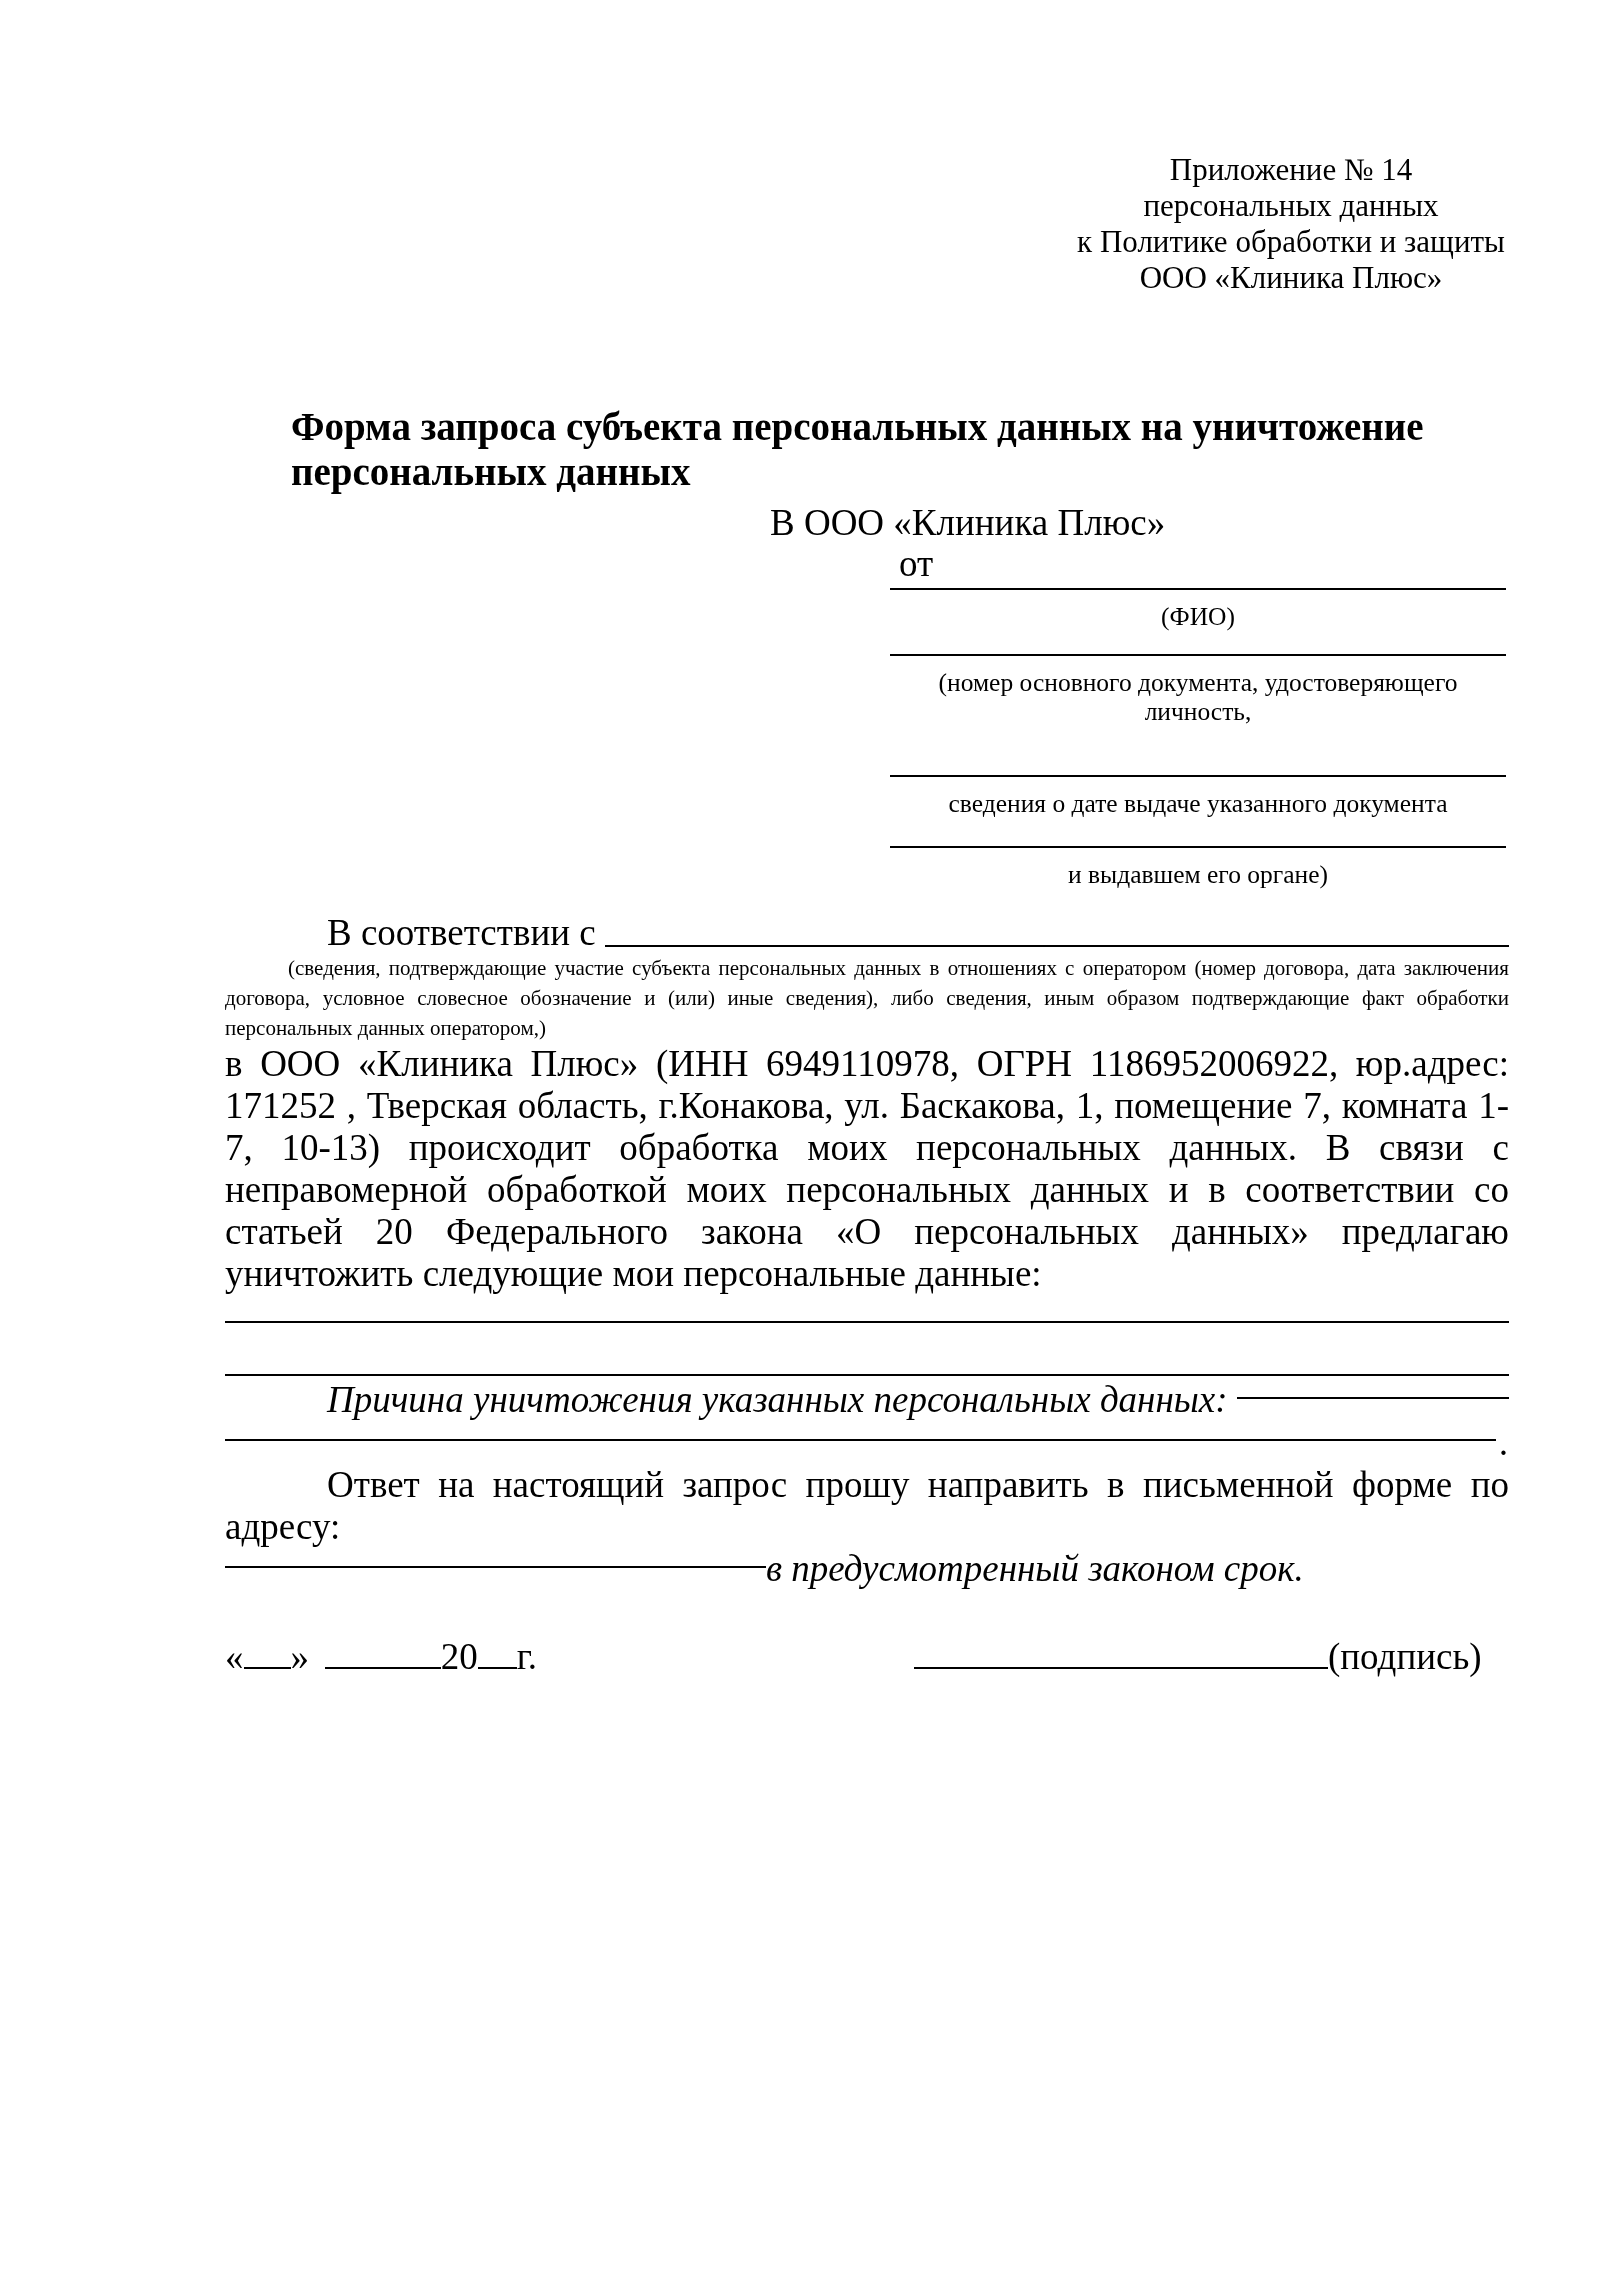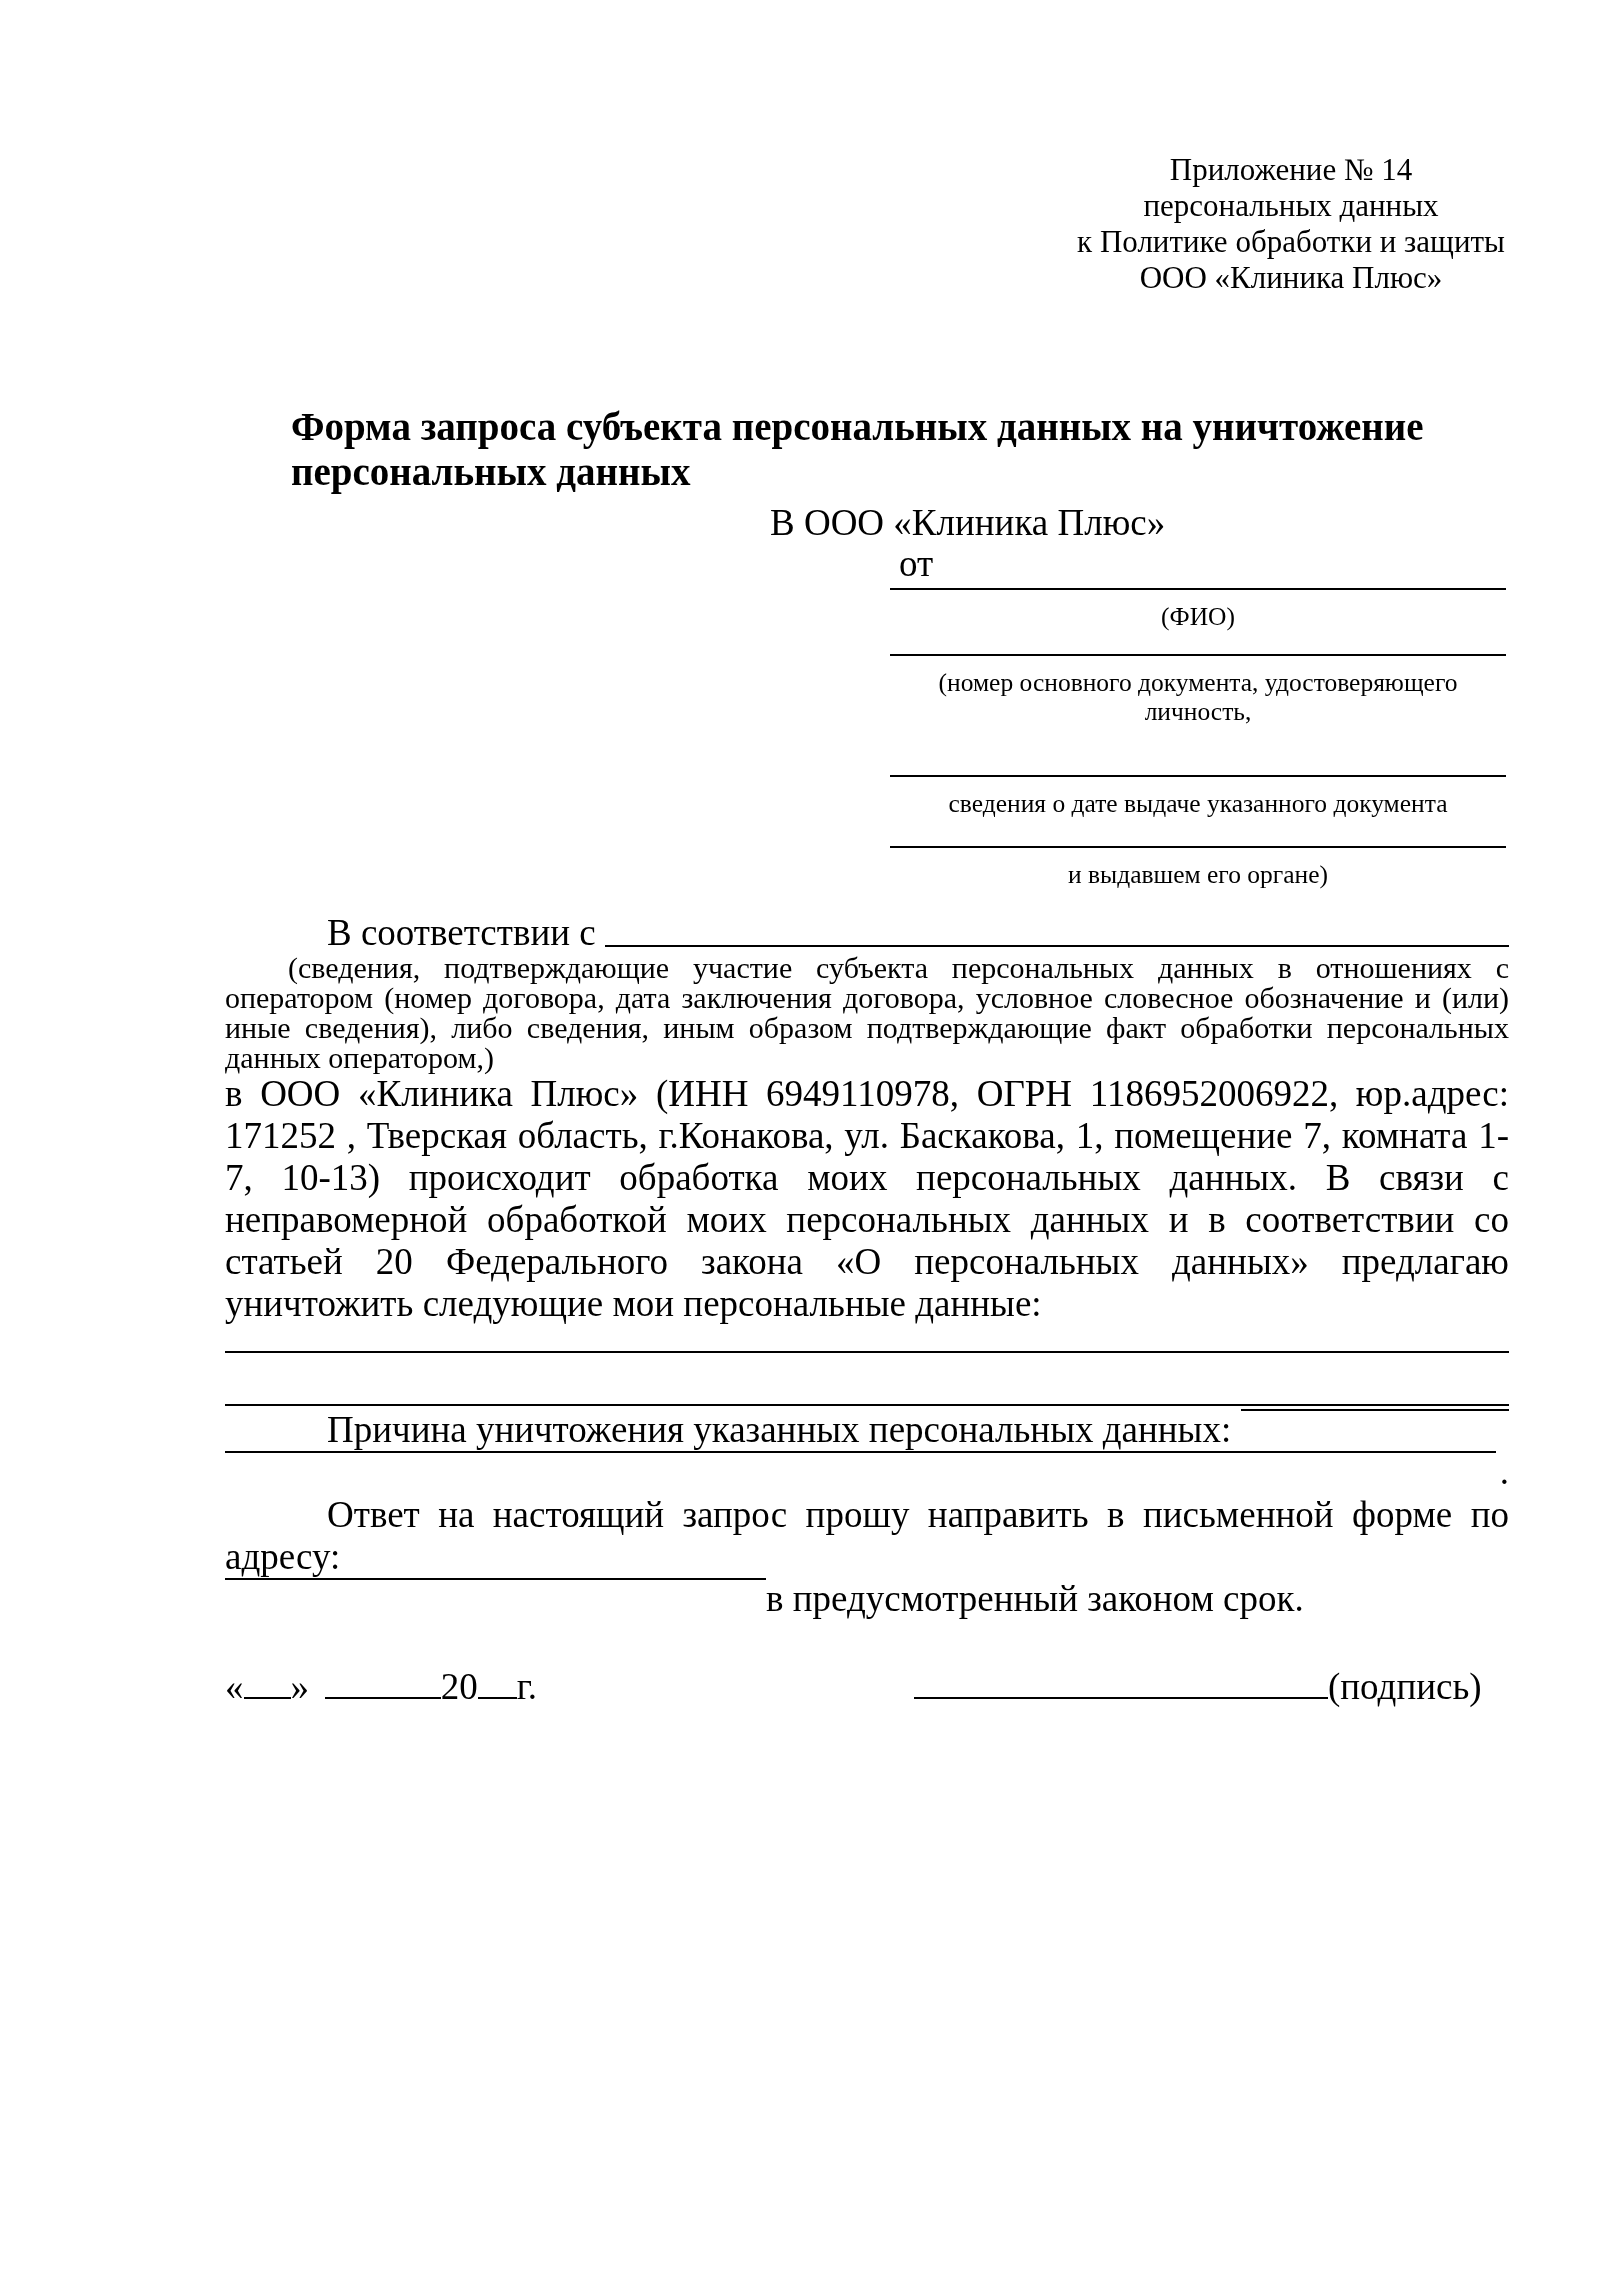--- a/index.html
+++ b/index.html
@@ -78,39 +78,40 @@
     width: 102px;
     flex: 0 0 102px;
   }
   .fill {
     flex: 1 1 auto;
     border-bottom: 2.9px solid #000000;
     margin-bottom: 5.9px;
     margin-left: 9.8px;
   }
   .note {
-    font-size: 30px;
+    font-size: 21px;
     line-height: 30px;
     text-align: justify;
     text-indent: 63px;
   }
   
   .body-par {
     font-size: 37px;
     line-height: 42px;
     text-align: justify;
   }
   .blank-a { height: 25.5px; }
   .blank-b { height: 51px; }
   
   .hline {
     display: flex;
-    align-items: flex-start;
+    align-items: center;
     font-size: 37px;
     line-height: 42px;
+    font-style: italic;
   }
   .reason-row { margin-top: 3.9px; }
   .dot-row { height: 43px; }
   .dot-row .fill { margin-left: 0; margin-right: 3.9px; }
   .answer {
     font-size: 37px;
     line-height: 42px;
     text-align: justify;
     text-align-last: justify;
     text-indent: 102px;

